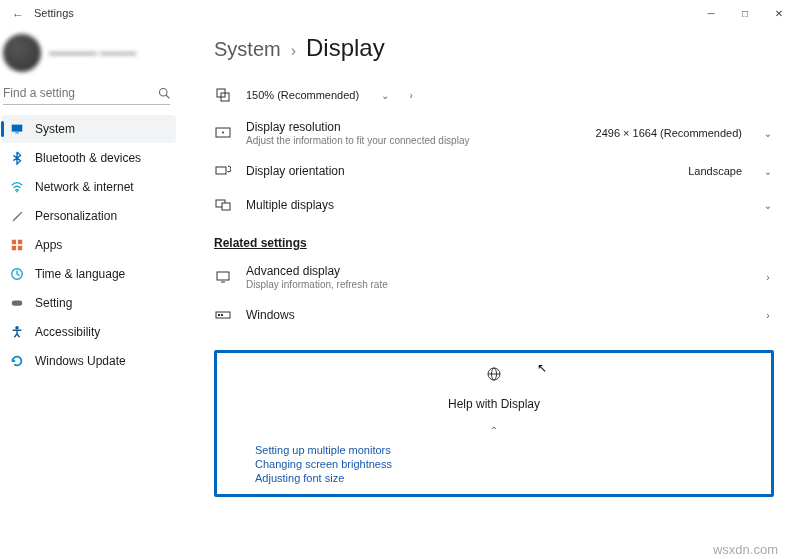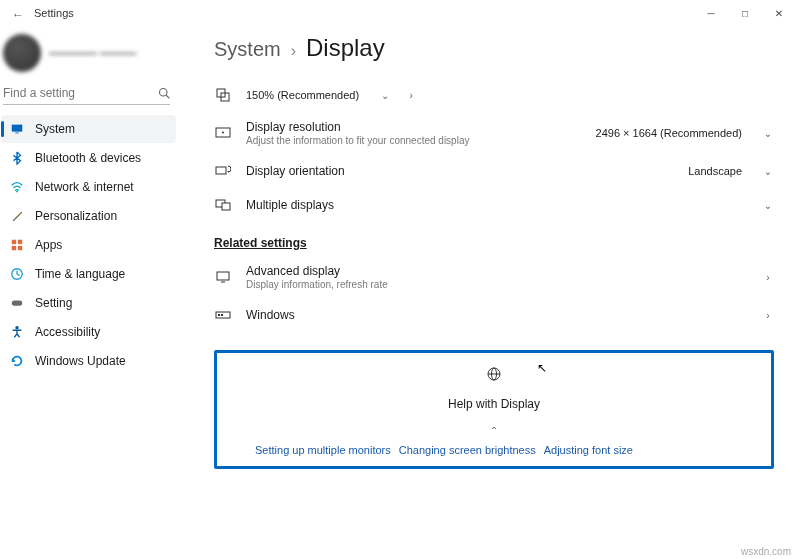--- a/index.html
+++ b/index.html
@@ -31,21 +31,21 @@
   .row { display:flex; align-items:center; padding: 8px 0; gap:14px; }
   .ricon { width:18px; height:18px; display:flex; align-items:center; justify-content:center; color:#333; }
   .rtext { flex:1; }
   .rtitle { font-size:12px; color:#1b1b1b; }
   .rsub { font-size:10px; color:#7a7a7a; margin-top:1px; }
   .rval { font-size:11px; color:#1b1b1b; margin-right:6px; }
   .chev { color:#666; font-size:10px; width:12px; text-align:center; }
   .sectionhdr { font-size:12px; font-weight:600; margin: 14px 0 6px 0; text-decoration: underline; }
   .helpbox { border:3px solid #0067c0; border-radius:2px; padding: 6px 6px 10px 6px; margin-top: 18px; position:relative; }
   .helpbox .row { padding:6px 0 2px 0;flex-direction:column; }
-  .helplinks { padding: 6px 0 0 32px; display:flex; gap:8px;text-align:center; }
+  .helplinks { padding: 6px 0 0 32px; display:flex; flex-direction:column; gap:2px; }
   .hlink { color:#1858a8; font-size:11px; }
   .cursor { position:absolute; top:8px; left:320px; font-size:12px; color:#000; }
   svg { display:block; }
 </style>
 </head>
 <body>
 
 <div class="titlebar">
   <div class="left">
     <span class="back">←</span>
@@ -267,13 +267,13 @@
       <div class="helplinks">
         <span class="hlink">Setting up multiple monitors</span>
         <span class="hlink">Changing screen brightness</span>
         <span class="hlink">Adjusting font size</span>
       </div>
     </div>
 
   </div>
 </div>
 
-<div style="position:absolute; bottom:2px; right:9px; font-size:10px; color:#aaa;">wsxdn.com</div>
+<div style="position:absolute; bottom:2px; right:22px; font-size:13px; color:#aaa;">wsxdn.com</div>
 
 </body></html>

